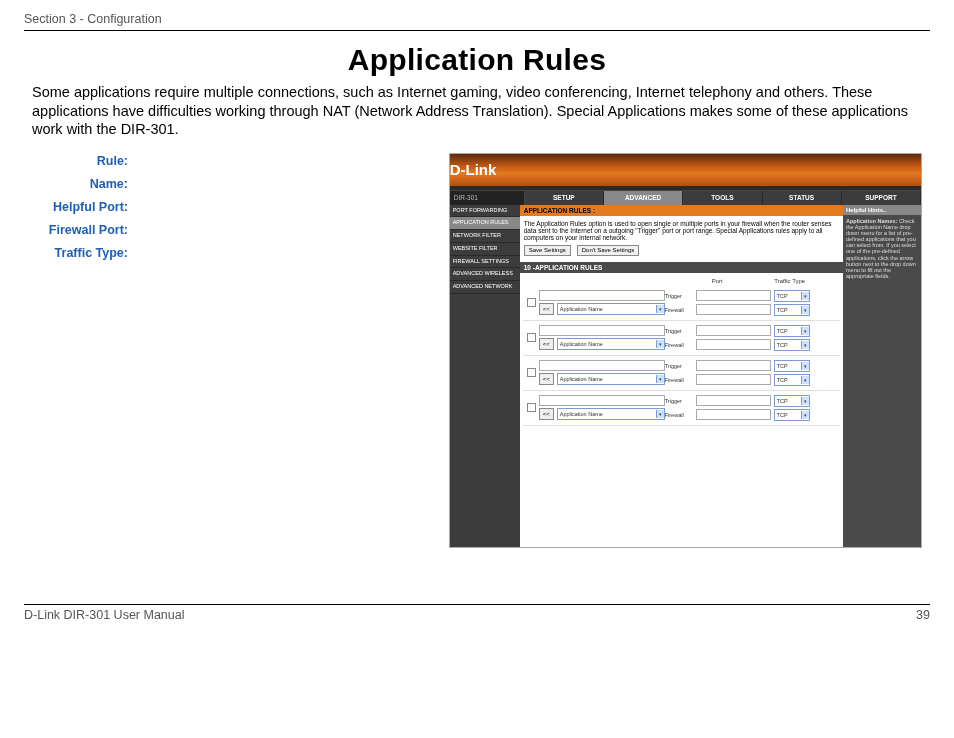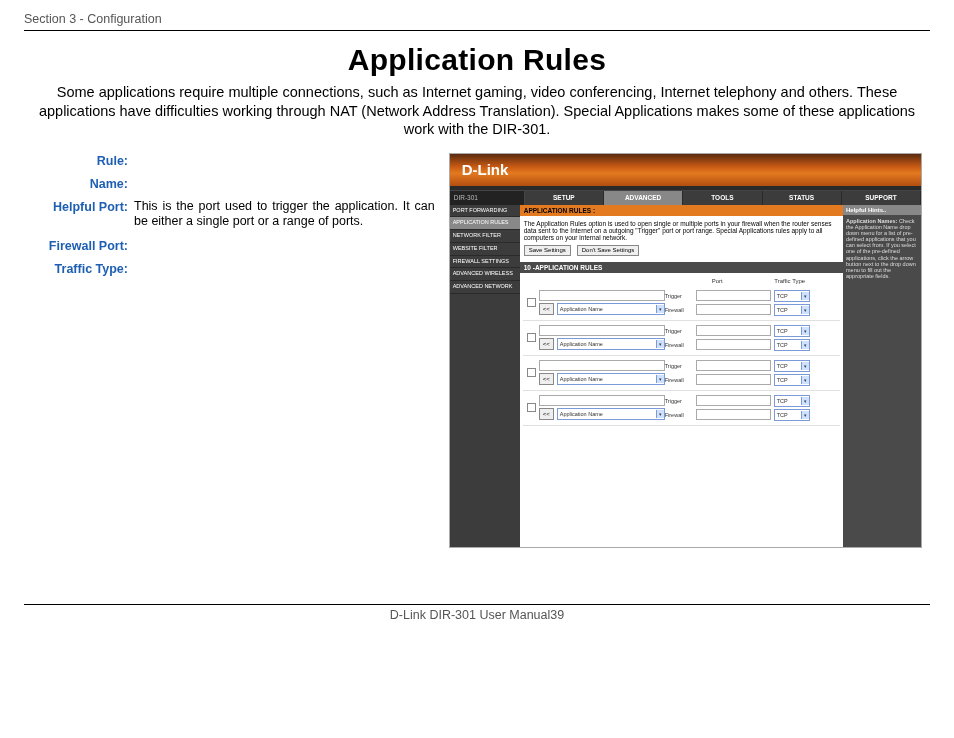--- a/index.html
+++ b/index.html
@@ -37,21 +37,20 @@
     font-weight: 700;
     font-size: 30px;
     text-align: center;
     margin: 12px 0 6px 0;
     letter-spacing: 0.3px;
   }
   .intro {
     font-size: 14.5px;
     line-height: 1.28;
     margin: 6px 8px 14px 8px;
-    text-align: center;
   }
   .body-row {
     display: flex;
     gap: 14px;
     padding: 0 8px;
   }
   .defs {
     width: 405px;
   }
   .def {
@@ -84,21 +83,21 @@
     position: relative;
     overflow: hidden;
     box-sizing: border-box;
   }
   .shot-head {
     height: 32px;
     background: linear-gradient(#5a2b0e, #c85a14 40%, #e37a20 60%, #b24e10);
     color: #fff;
     display: flex;
     align-items: center;
-    padding-left: 12px;
+    padding-left: 0;
     font-family: Arial, sans-serif;
   }
   .logo { font-weight: 700; font-size: 15px; display:flex; align-items:center; gap:2px;}
   .shot-sep { height: 4px; background: #2a2a2a; border-bottom:1px solid #444;}
   .navrow {
     height: 14px;
     display: flex;
     font-size: 6.5px;
   }
   .navrow .model {
@@ -229,21 +228,21 @@
     right: 24px;
     bottom: 14px;
   }
   .hrfoot {
     border: none;
     border-top: 1px solid #000;
     margin: 2px 0 3px 0;
   }
   .foot-row {
     display: flex;
-    justify-content: center;
+    justify-content: space-between;
     font-size: 12.5px;
     color: #555;
   }
 </style>
 </head>
 <body>
 
 <div class="page">
   <div class="sec-head">Section 3 - Configuration</div>
   <hr class="hrline">
@@ -253,21 +252,20 @@
   <div class="body-row">
     <div class="defs" id="defs-container">
         <div class="def">
           <div class="label">Rule:</div>
         </div>
         <div class="def">
           <div class="label">Name:</div>
         </div>
         <div class="def">
           <div class="label">Helpful Port:</div>
-          <div class="val">This is the port used to trigger the application. It can be either a single port or a range of ports.</div>
         </div>
         <div class="def">
           <div class="label">Firewall Port:</div>
         </div>
         <div class="def">
           <div class="label">Traffic Type:</div>
         </div>
       </div>
 
     <div class="shot">

